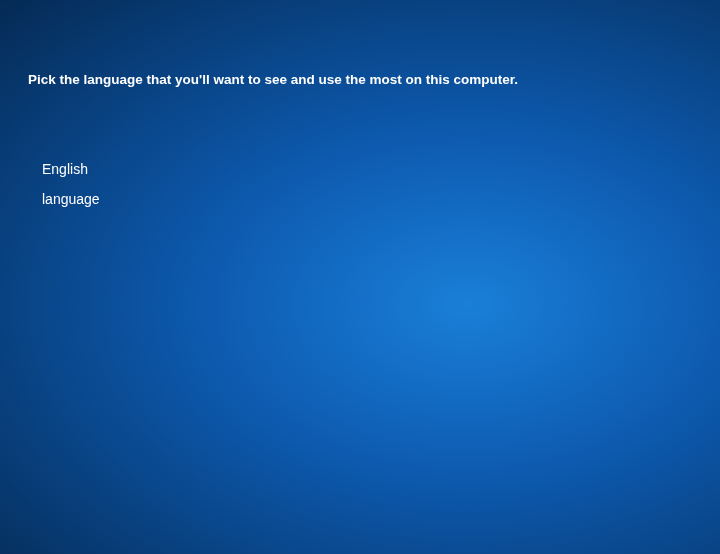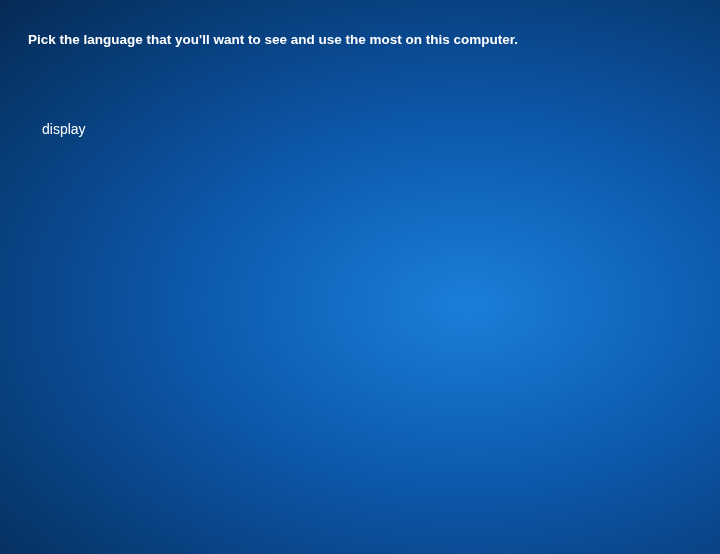--- a/index.html
+++ b/index.html
@@ -23,33 +23,35 @@
       font-size: 43px;
       font-weight: 200;
       letter-spacing: 0.5px;
       margin-bottom: 28px;
       line-height: 1.1;
     }
     .subtitle {
       font-size: 13.5px;
       font-weight: 600;
       margin-bottom: 68px;
+      margin-top: 40px;
     }
     .language-list {
       padding-left: 14px;
     }
     .language-item {
       font-size: 14px;
       font-weight: 500;
       padding: 5px 0;
       cursor: pointer;
       line-height: 1.4;
     }
   </style>
 </head>
 <body>
 
 <div class="container">
   <p class="subtitle">Pick the language that you'll want to see and use the most on this computer.</p>
   <div class="language-list">
-    <div class="language-item">display</div>
+    <div class="language-item">English</div>
+    <div class="language-item">language</div>
   </div>
 </div>
 
 </body></html>

